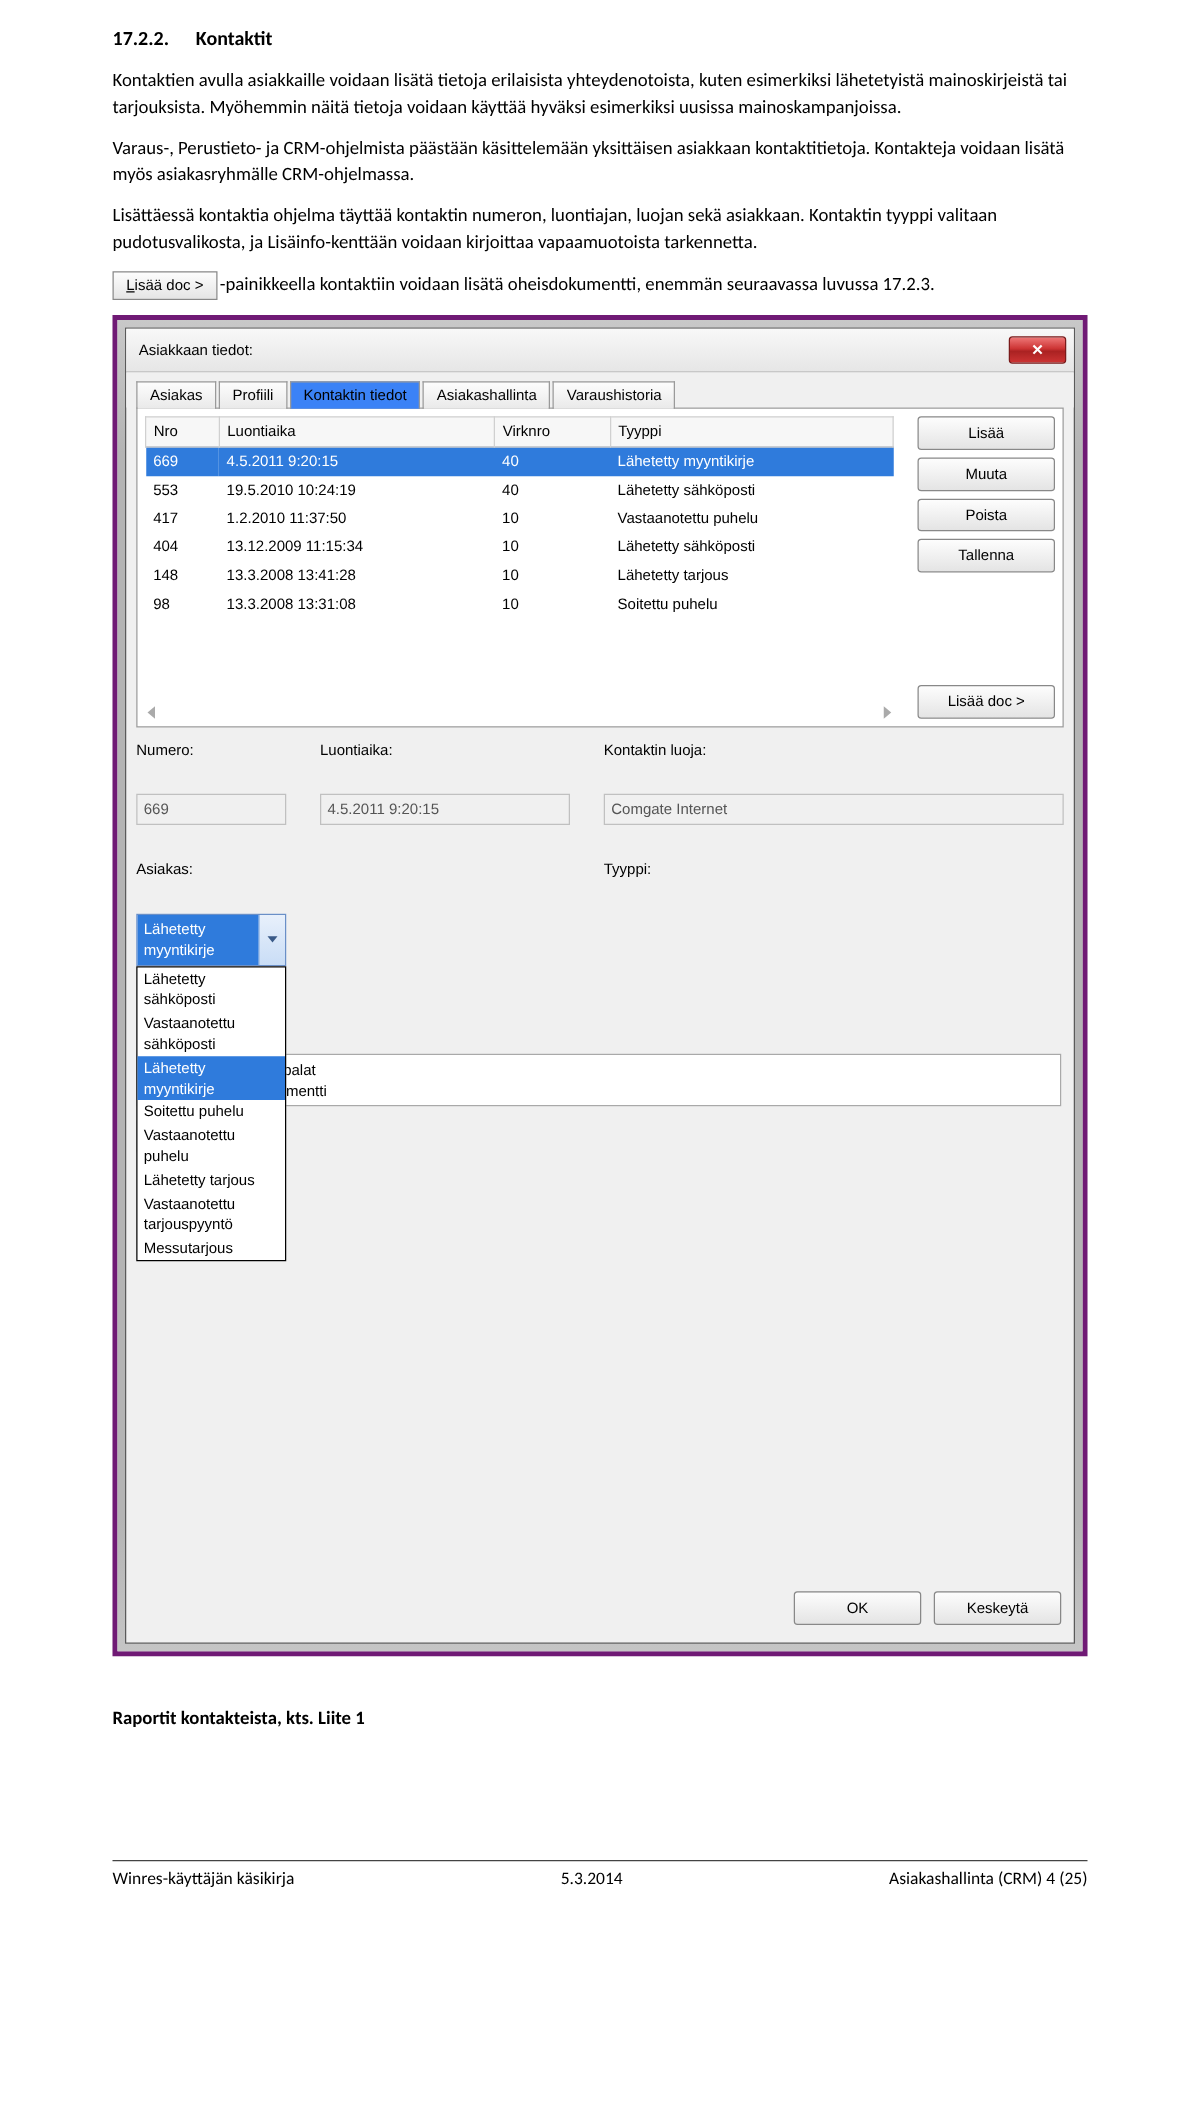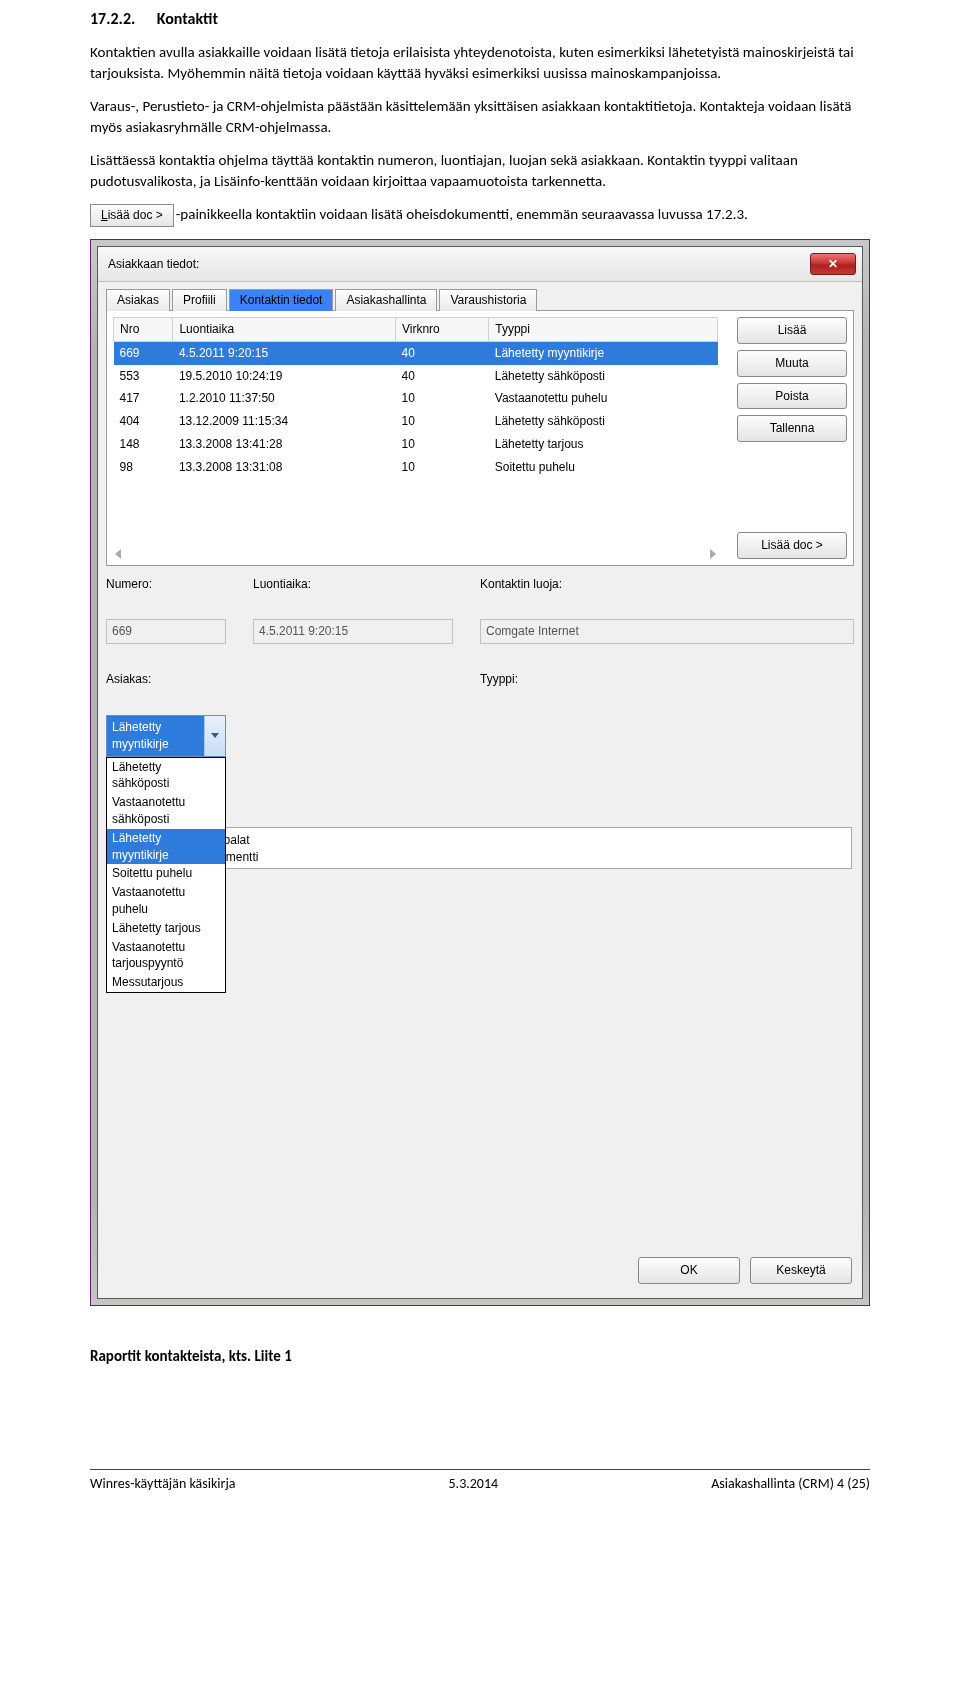--- a/index.html
+++ b/index.html
@@ -11,40 +11,41 @@
     width: 960px;
   }
   .page {
     padding: 8px 90px 30px 90px;
   }
   .heading-num {
     font-weight: bold;
     font-size: 16px;
     display: inline-block;
     margin-right: 18px;
+    margin-top: 13px;
   }
   .heading-title {
     font-weight: bold;
     font-size: 16px;
   }
   p { margin: 12px 0; }
   .btn-inline {
     display: inline-block;
     border: 1px solid #888;
     background: linear-gradient(#fdfdfd, #e5e5e5);
     padding: 2px 10px;
     font-family: Tahoma, Arial, sans-serif;
     font-size: 12px;
     margin-right: 2px;
   }
   .btn-inline u { text-decoration: underline; }
 
   
   .win-wrap {
-    border: 1px solid #701a75;
+    border: 4px solid #701a75;
     background: #f5f5f5;
     margin-top: 10px;
     box-shadow: 0 0 0 1px #dcdcdc inset;
   }
   .win-outer {
     padding: 6px;
     background: linear-gradient(#c8c8c8, #b4b4b4 10%, #b4b4b4 90%, #c5c5c5);
   }
   .win-inner {
     border: 1px solid #5a5a5a;

